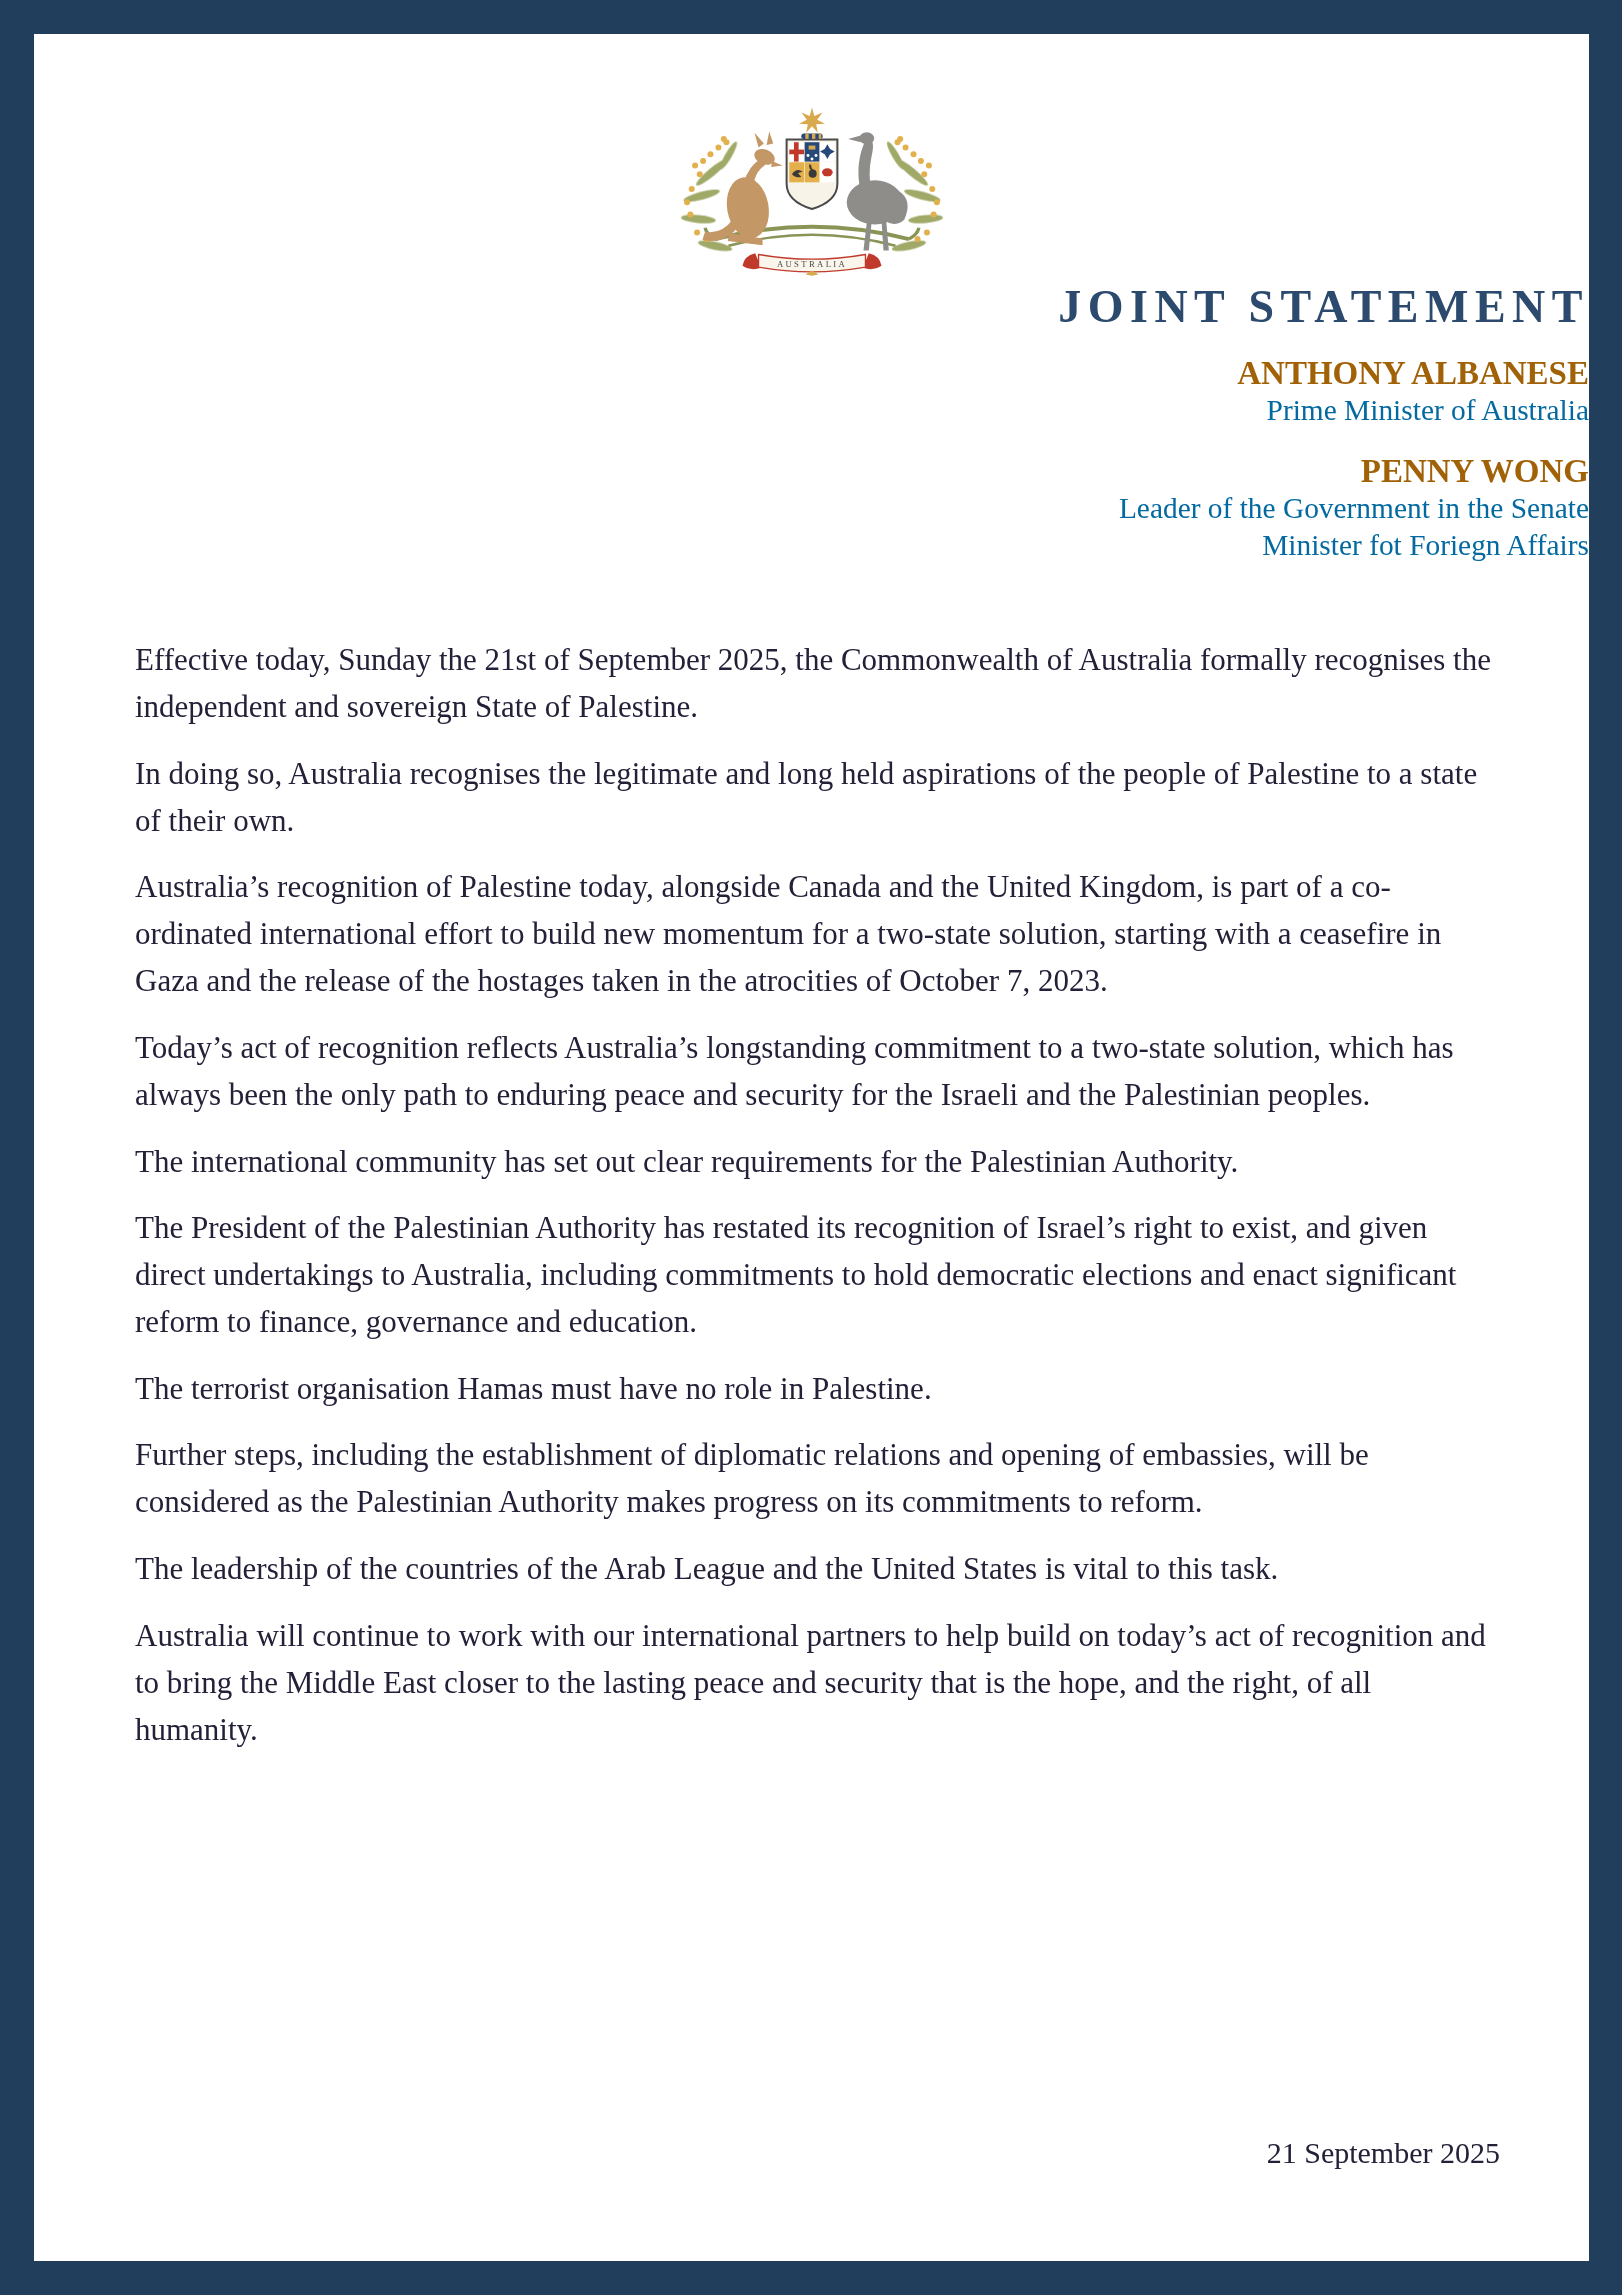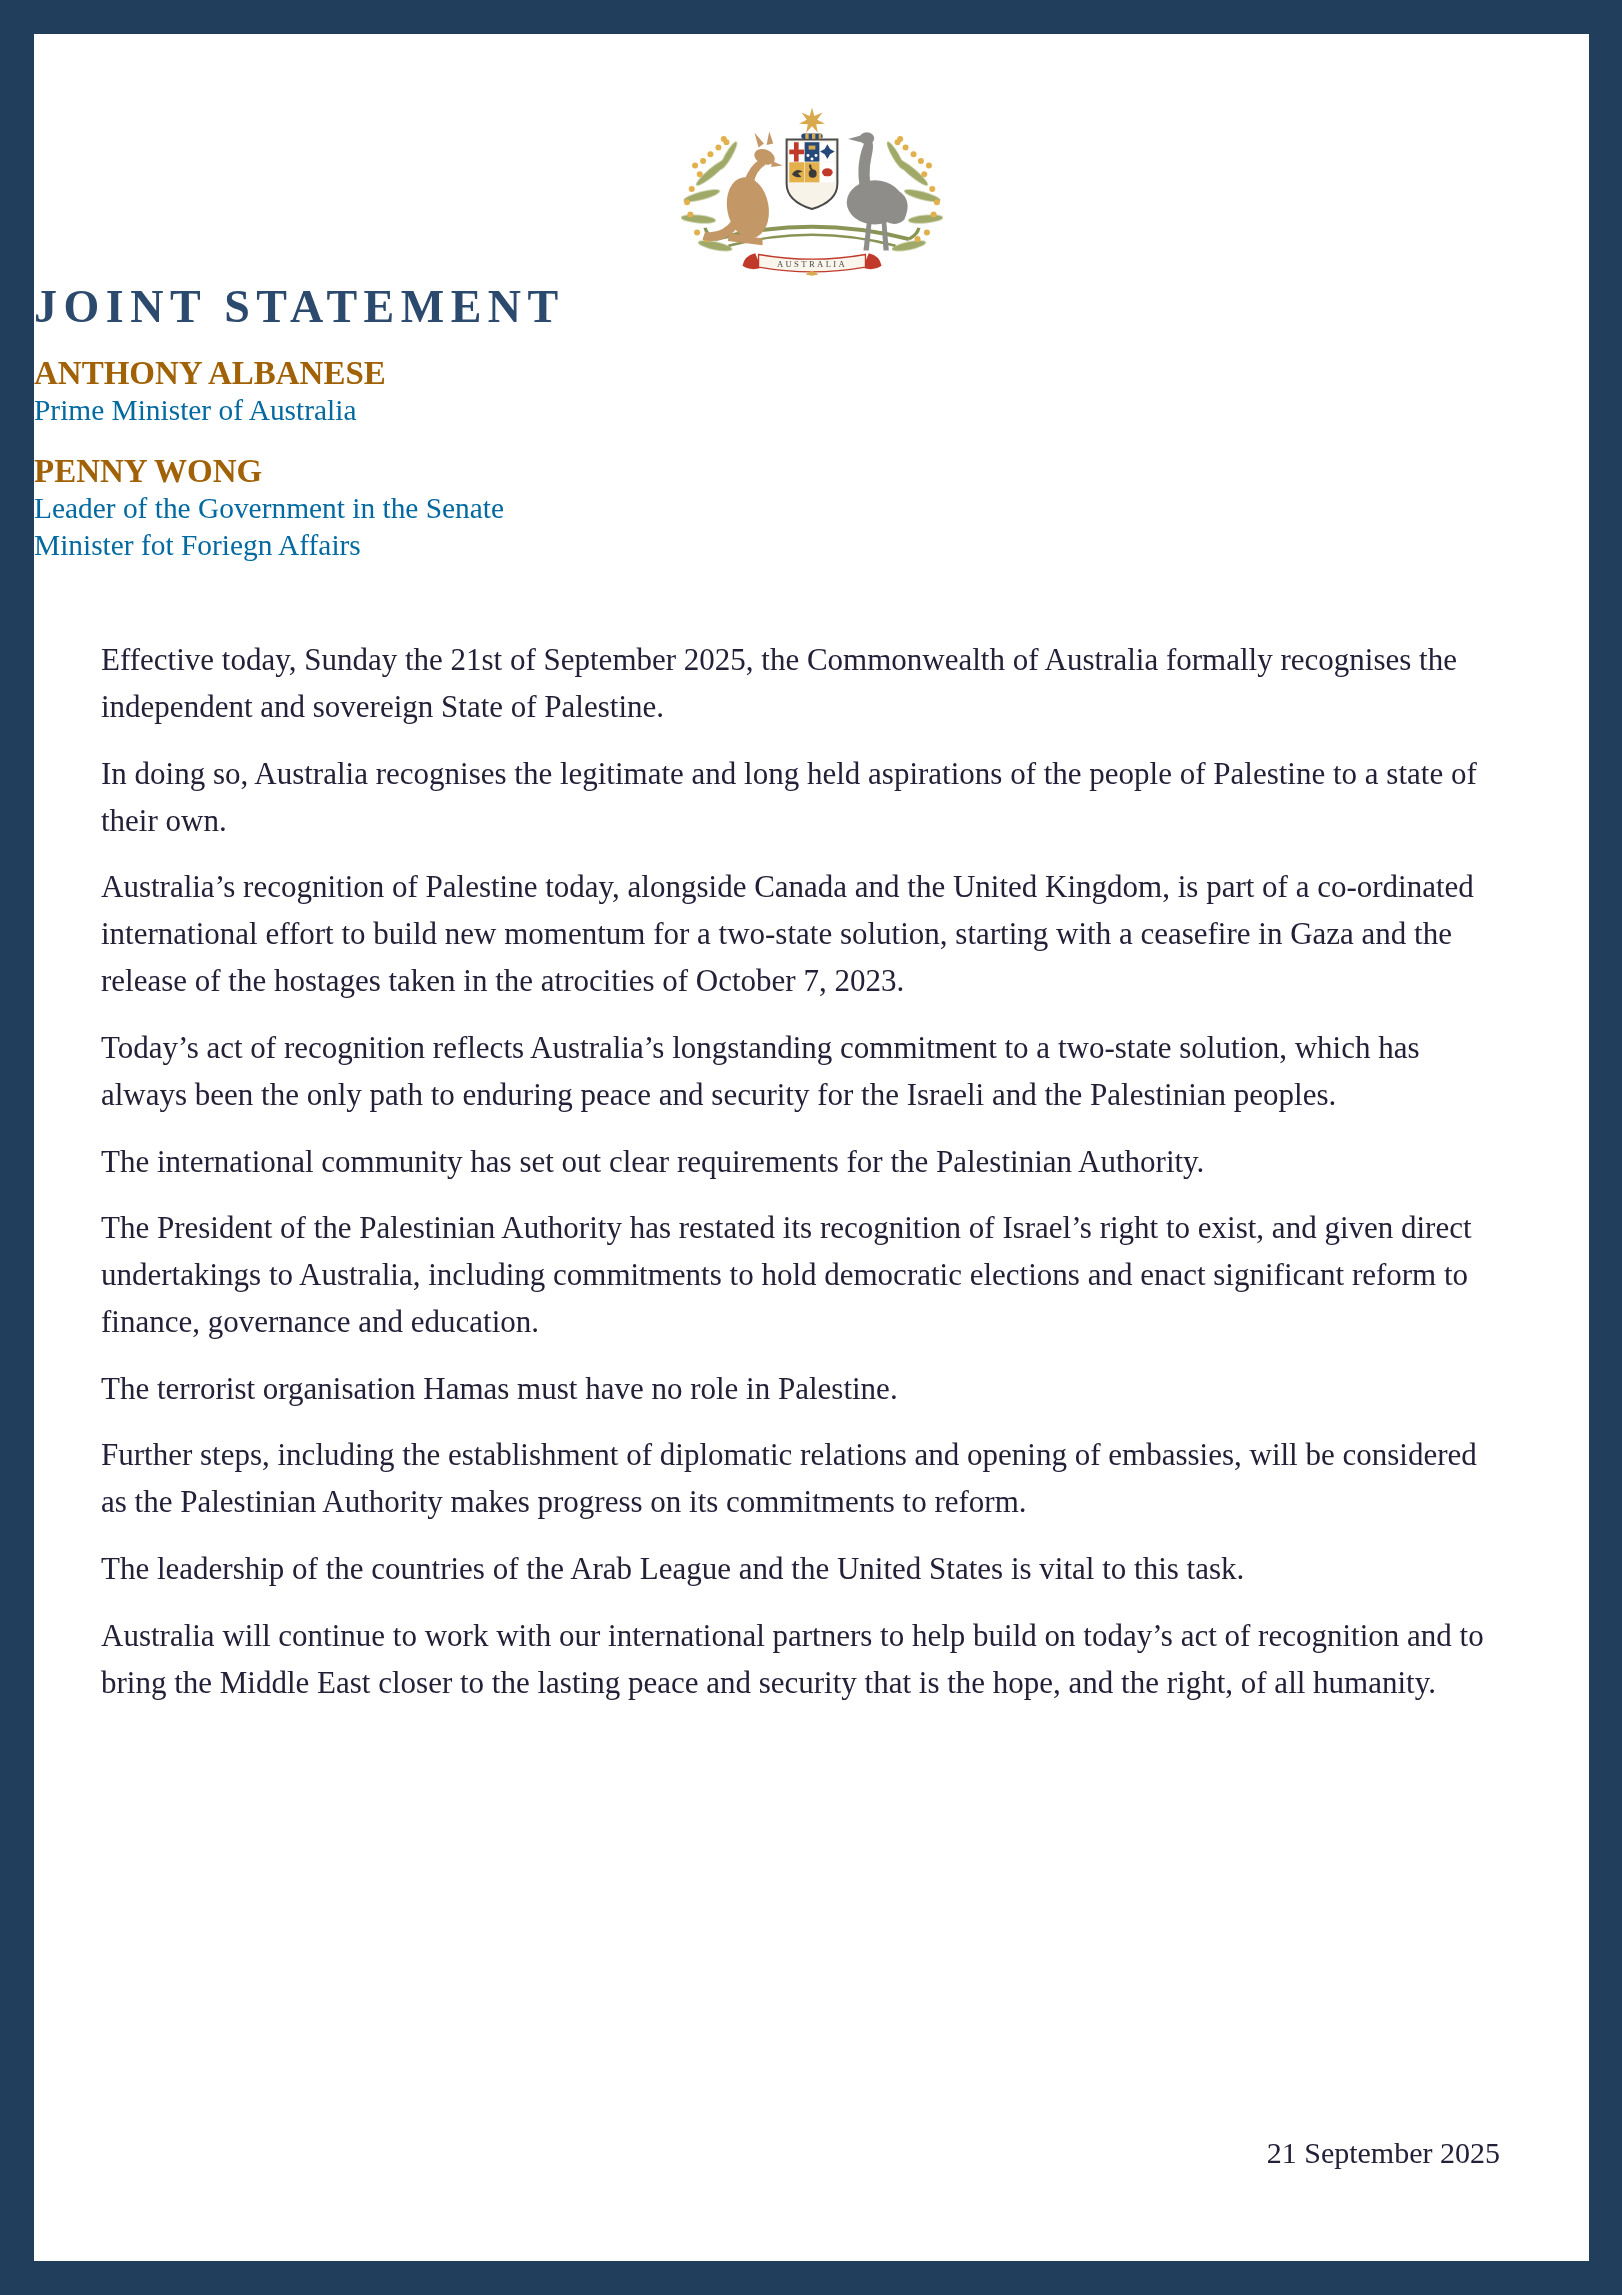--- a/index.html
+++ b/index.html
@@ -16,21 +16,21 @@
     height: 2295px;
     background: #213E5D;
     overflow: hidden;
   }
   .page {
     position: absolute;
     left: 34px; top: 34px; right: 34px; bottom: 34px;
     background: #FFFFFF;
   }
   header.doc-header {
-    text-align: left;
+    text-align: right;
   }
   .arms {
     display: block;
     margin: 68px auto 0 auto;
     width: 294px;
     height: 174px;
   }
   .doc-title {
     margin: 8px 0 0 0;
     font-size: 46px;
@@ -48,21 +48,21 @@
     color: #a16207;
     line-height: 1.12;
   }
   .sig-role {
     font-size: 29.4px;
     color: #0369a1;
     line-height: 1.24;
   }
   main.body-text {
     margin: 73px 0 0 0;
-    padding: 0 97px 0 67px;
+    padding: 0 97px 0 101px;
     text-align: left;
   }
   main.body-text p {
     margin: 0 0 19.6px 0;
     font-size: 31px;
     line-height: 47px;
     color: #232038;
   }
   .doc-date {
     position: absolute;

